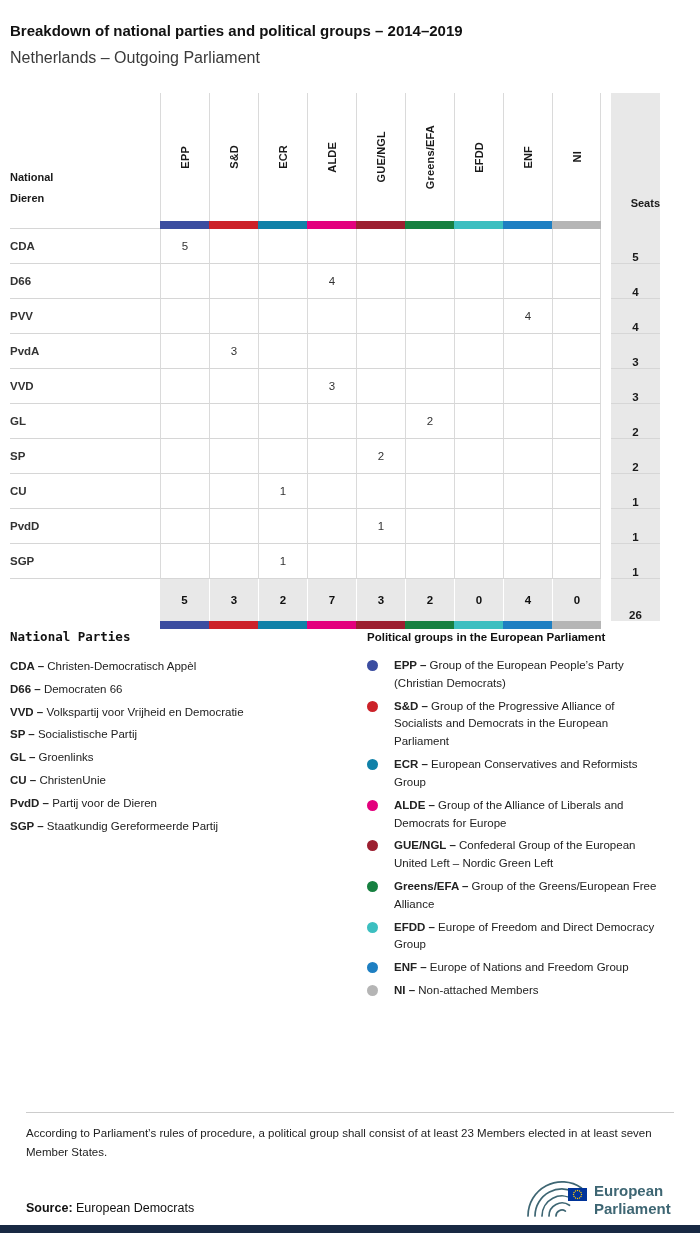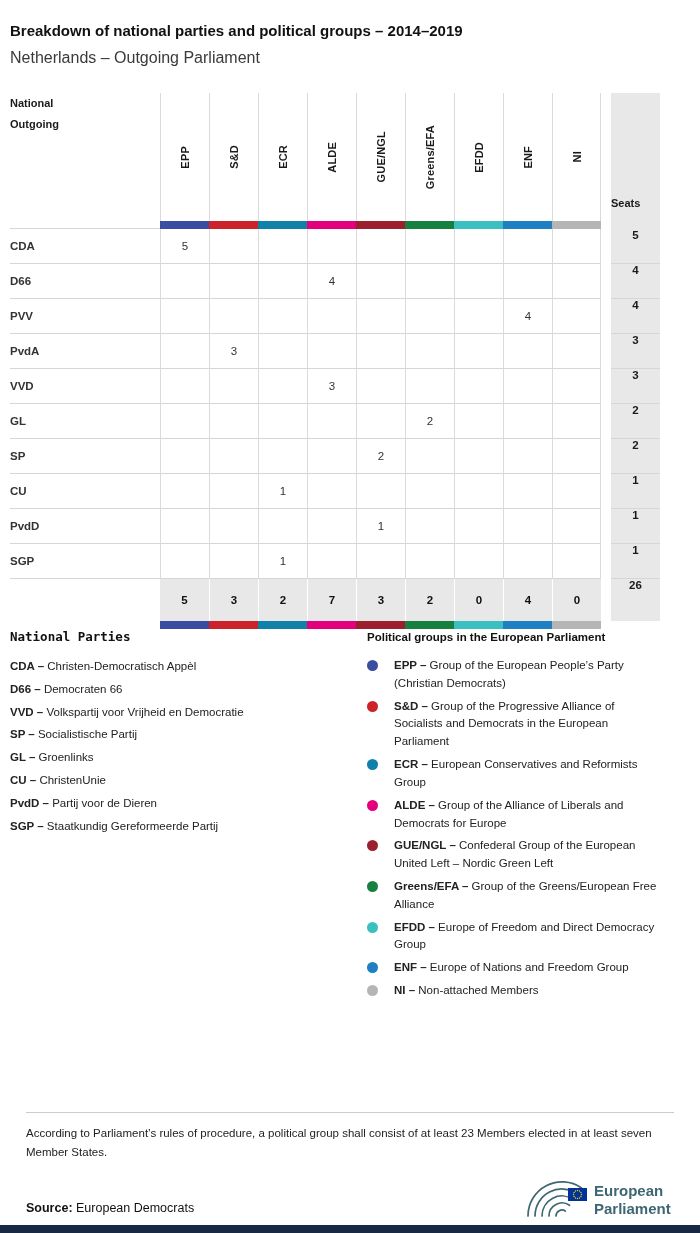--- a/index.html
+++ b/index.html
@@ -11,26 +11,26 @@
   .title{font-size:15px;font-weight:700;color:#111}
   .subtitle{font-size:16px;font-weight:400;color:#3a3a3a;margin-top:10px}
 
   
   .tbl{margin-top:26px}
   .r{display:flex}
   .cl{width:150px;box-sizing:border-box}
   .cg{width:49px;box-sizing:border-box;display:flex;align-items:center;justify-content:center;
       font-size:11.5px;color:#333}
   .gap{width:10px}
-  .cs{width:49px;box-sizing:border-box;background:#e8e8e8;display:flex;align-items:flex-start;
+  .cs{width:49px;box-sizing:border-box;background:#e8e8e8;display:flex;align-items:flex-end;
       justify-content:center;font-size:11.5px;color:#1a1a1a}
   .hrow{height:128px}
   .vtext{writing-mode:vertical-rl;transform:rotate(180deg);font-weight:700;font-size:11px;
          color:#1a1a1a;letter-spacing:.2px}
-  .hlabel{display:flex;flex-direction:column;padding-bottom:12px;
+  .hlabel{display:flex;flex-direction:column;justify-content:flex-end;padding-bottom:12px;
           font-weight:700;font-size:11px;line-height:1.9;color:#1a1a1a}
   .hseats{flex-direction:column;justify-content:flex-end;padding-bottom:12px;font-weight:700;font-size:11px}
   .vl{border-left:1px solid #dadada}
   .vr{border-right:1px solid #dadada}
   .bb{border-bottom:1px solid #d6d6d6}
   .brow{height:8px}
   .trow{height:35px}
   .trow .cl{display:flex;align-items:center;font-weight:700;font-size:11.5px;color:#333}
   .seatnum{font-weight:700}
   .srow{height:42px}
@@ -62,21 +62,21 @@
 <body>
 
 <div class="page">
   <div class="title">Breakdown of national parties and political groups – 2014–2019</div>
   <div class="subtitle">Netherlands – Outgoing Parliament</div>
 
   <div class="tbl" id="table-root">
       <div class="r hrow">
         <div class="cl hlabel">
           <div>National</div>
-          <div>Outgoing</div>
+          <div>Dieren</div>
         </div>
         <div class="cg vl">
           <span class="vtext">EPP</span>
         </div>
         <div class="cg vl">
           <span class="vtext">S&amp;D</span>
         </div>
         <div class="cg vl">
           <span class="vtext">ECR</span>
         </div>

